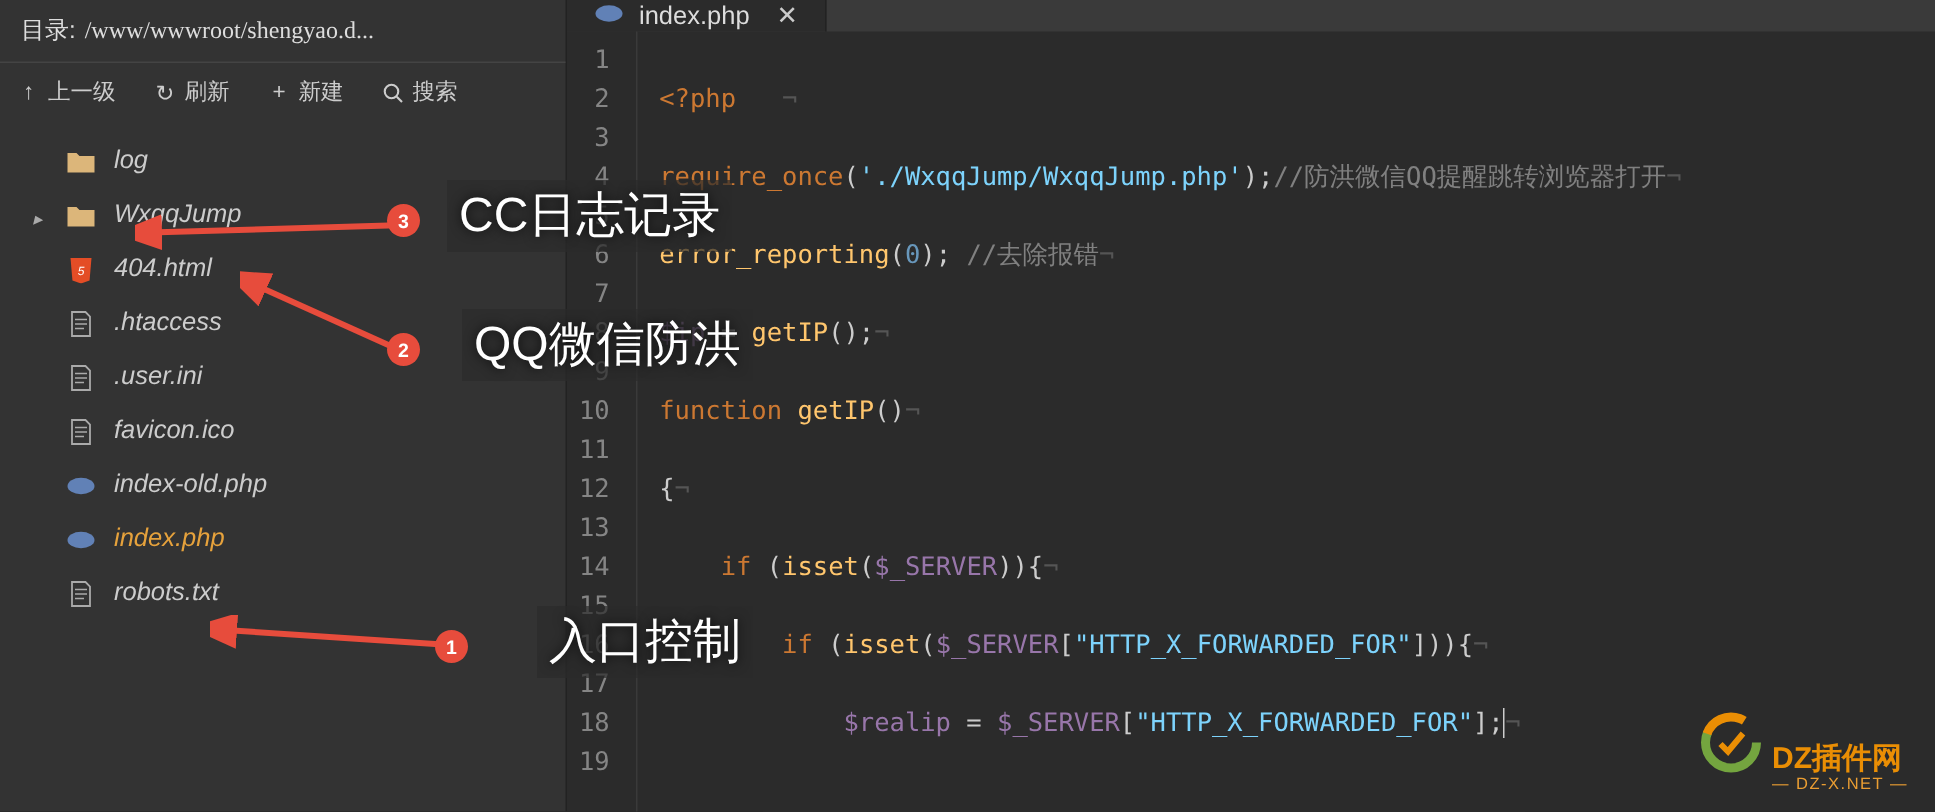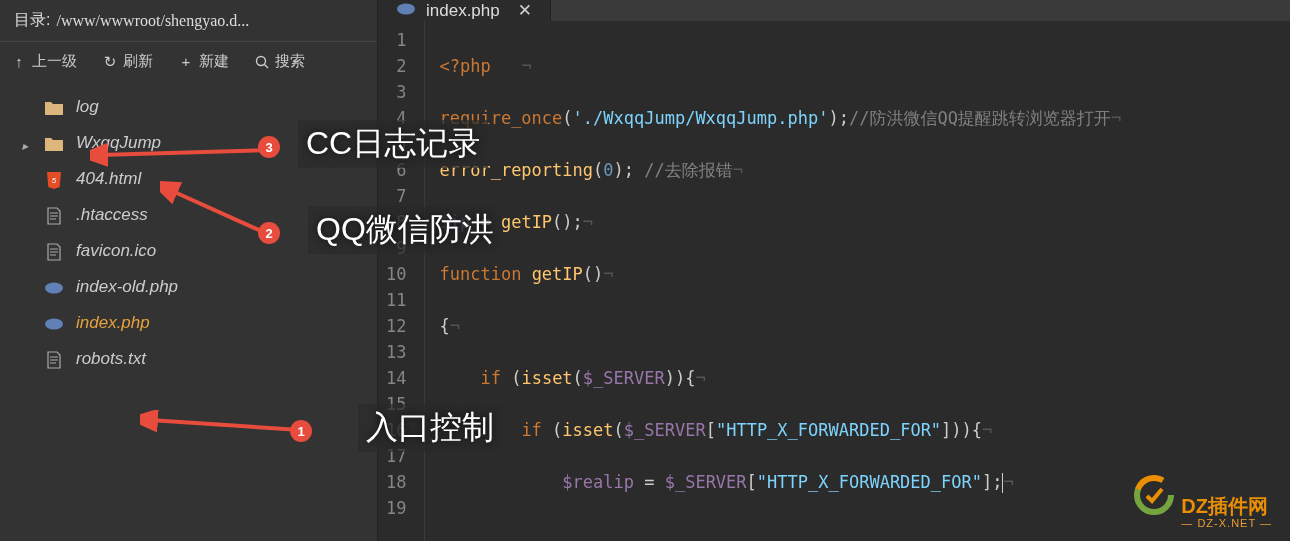--- a/index.html
+++ b/index.html
@@ -208,20 +208,32 @@
           <span class="expander"></span>
           <span class="fic">
               <svg width="16" height="18" viewBox="0 0 16 18">
                 <path d="M2 1h9l3 3v13H2z" fill="none" stroke="#aaa" stroke-width="1.2"></path>
                 <line x1="4" y1="6" x2="12" y2="6" stroke="#aaa"></line>
                 <line x1="4" y1="9" x2="12" y2="9" stroke="#aaa"></line>
                 <line x1="4" y1="12" x2="10" y2="12" stroke="#aaa"></line>
               </svg>
             </span>
           <span>.htaccess</span>
+        </div>
+        <div class="file">
+          <span class="expander"></span>
+          <span class="fic">
+              <svg width="16" height="18" viewBox="0 0 16 18">
+                <path d="M2 1h9l3 3v13H2z" fill="none" stroke="#aaa" stroke-width="1.2"></path>
+                <line x1="4" y1="6" x2="12" y2="6" stroke="#aaa"></line>
+                <line x1="4" y1="9" x2="12" y2="9" stroke="#aaa"></line>
+                <line x1="4" y1="12" x2="10" y2="12" stroke="#aaa"></line>
+              </svg>
+            </span>
+          <span>.user.ini</span>
         </div>
         <div class="file">
           <span class="expander"></span>
           <span class="fic">
               <svg width="16" height="18" viewBox="0 0 16 18">
                 <path d="M2 1h9l3 3v13H2z" fill="none" stroke="#aaa" stroke-width="1.2"></path>
                 <line x1="4" y1="6" x2="12" y2="6" stroke="#aaa"></line>
                 <line x1="4" y1="9" x2="12" y2="9" stroke="#aaa"></line>
                 <line x1="4" y1="12" x2="10" y2="12" stroke="#aaa"></line>
               </svg>

